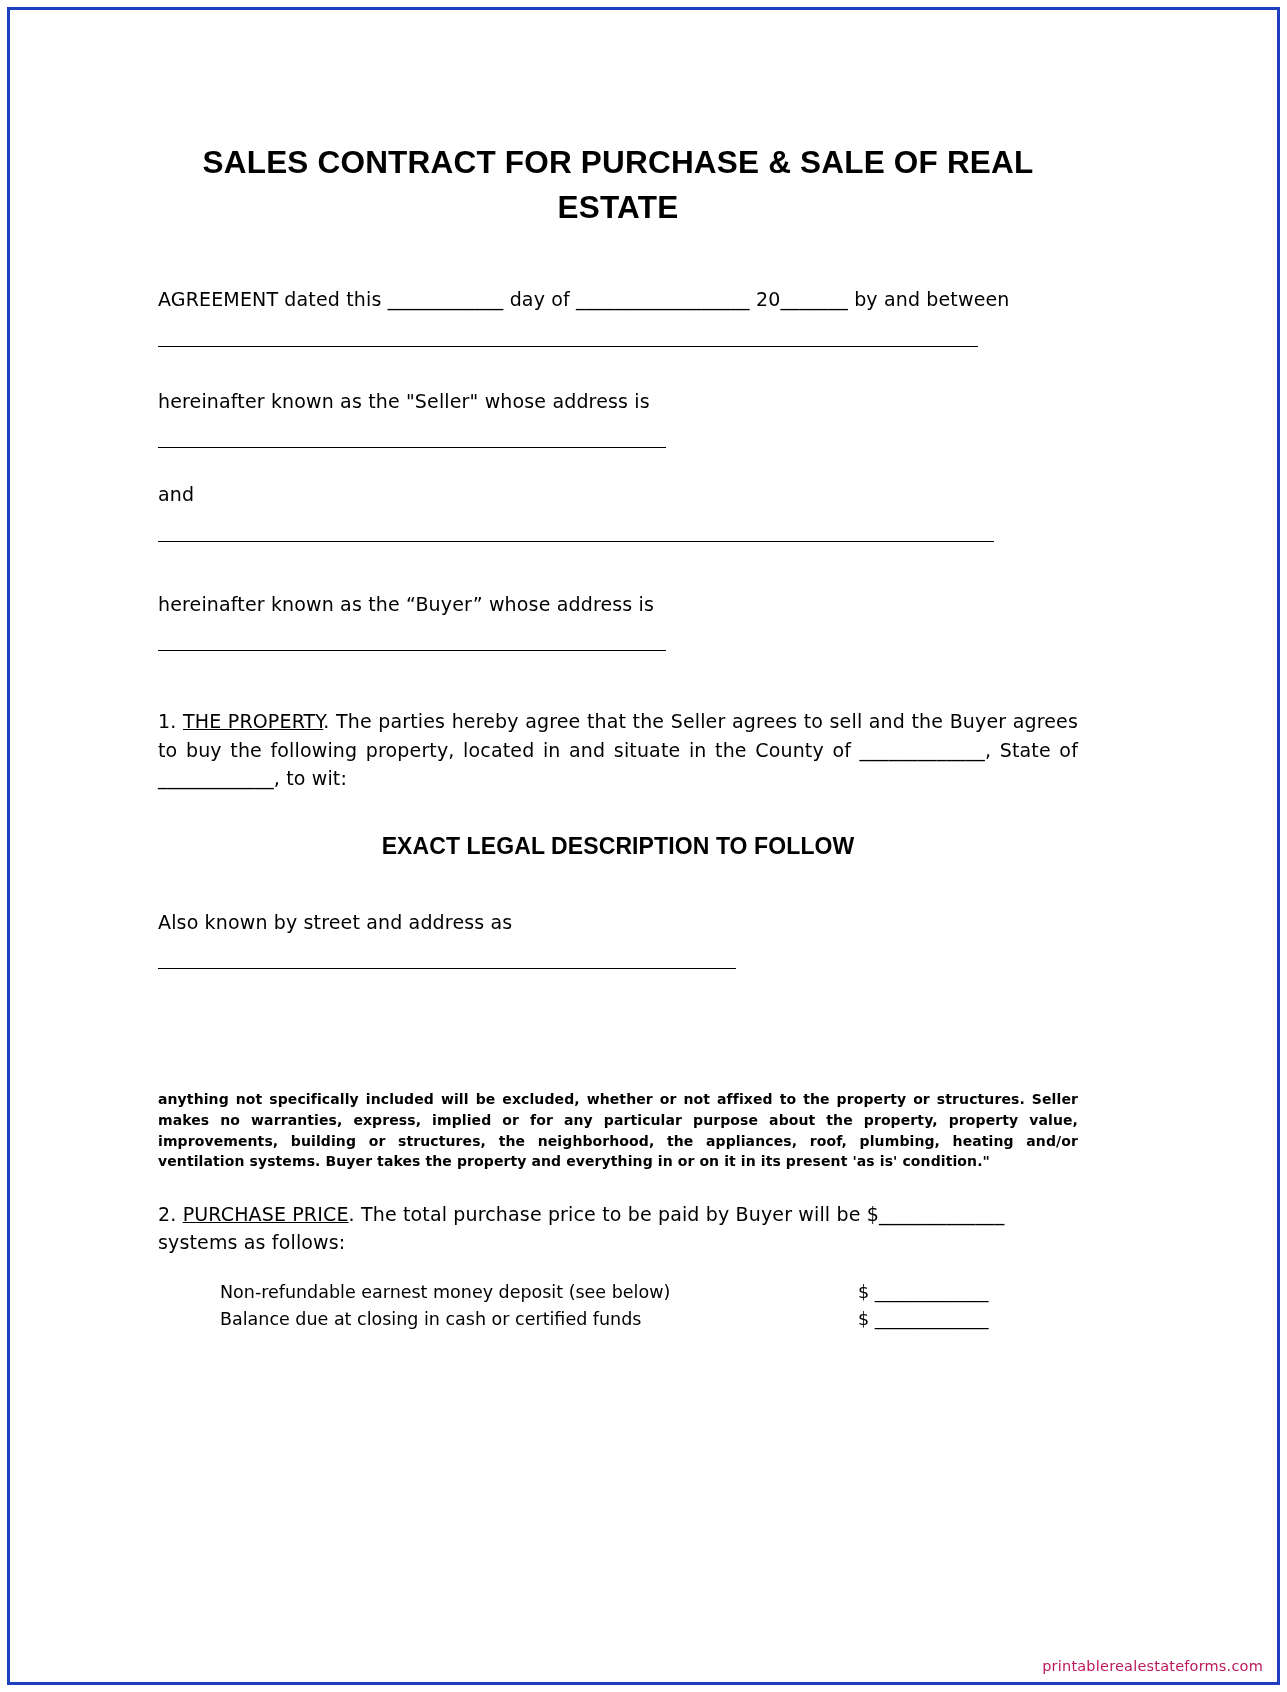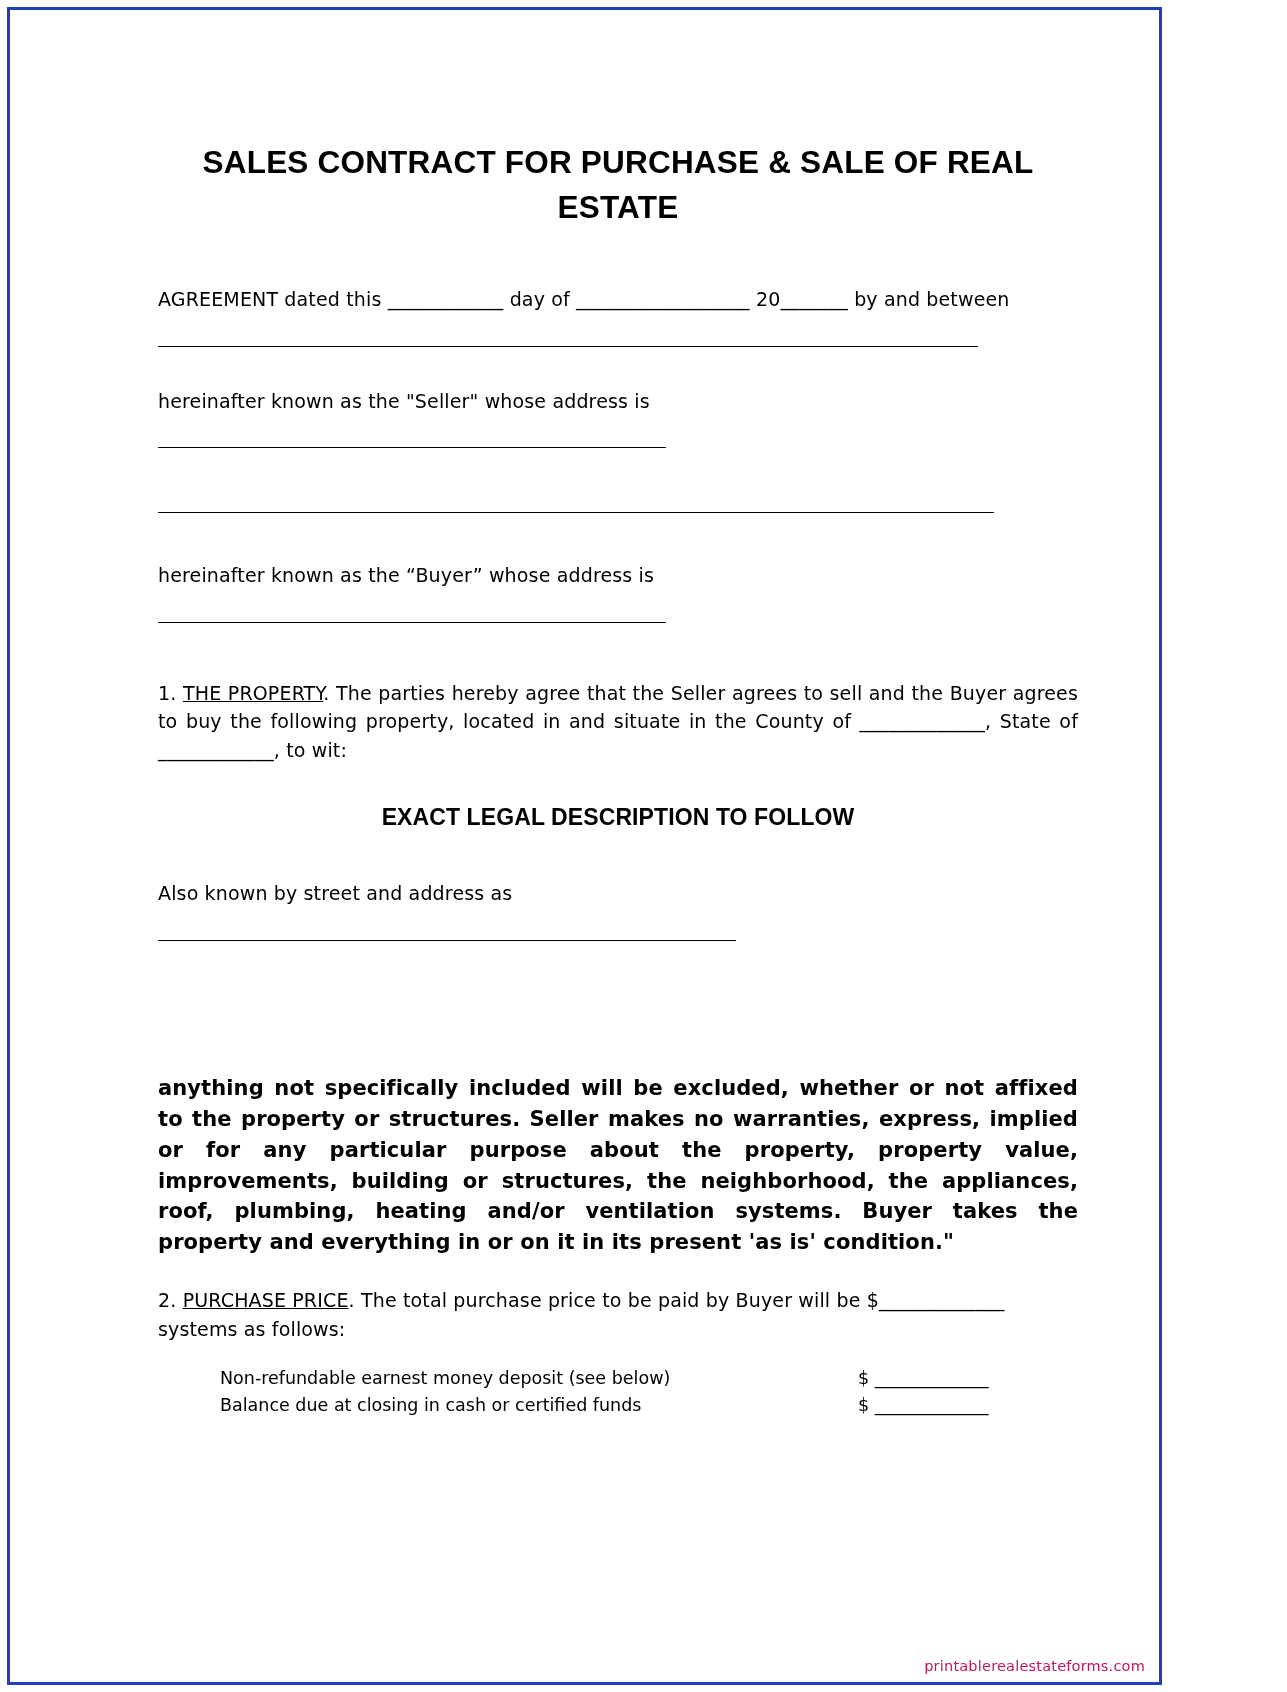--- a/index.html
+++ b/index.html
@@ -11,21 +11,21 @@
     width: 1287px;
     height: 1692px;
     font-family: "DejaVu Sans", sans-serif;
     position: relative;
     overflow: hidden;
   }
   .page-frame {
     position: absolute;
     left: 7px;
     top: 7px;
-    width: 1155px;
+    width: 1273px;
     height: 1678px;
     border: 3px solid #1f3fbe;
     box-sizing: border-box;
     background: #ffffff;
   }
   .sheet {
     position: absolute;
     left: 0;
     top: 0;
     right: 0;
@@ -72,27 +72,26 @@
   }
   .underline { text-decoration: underline; }
   .section-heading {
     font-family: "Liberation Sans", sans-serif;
     font-size: 23px;
     font-weight: bold;
     text-align: center;
     letter-spacing: 0.1px;
   }
   .bold-block {
-    font-size: 21px;
+    font-size: 14px;
     font-weight: bold;
     line-height: 1.47;
     text-align: justify;
     text-justify: inter-word;
     letter-spacing: 0.1px;
-    margin-top: 12px;
   }
   .payment-rows {
     margin-top: 22px;
     margin-left: 62px;
     font-size: 17.5px;
     line-height: 1.55;
   }
   .pay-row {
     display: flex;
     align-items: flex-start;
@@ -137,20 +136,21 @@
       <div class="spacer-32"></div>
       <div class="blank-line line-w1"></div>
 
       <div class="spacer-40"></div>
       <div class="para">hereinafter known as the "Seller" whose address is</div>
 
       <div class="spacer-32"></div>
       <div class="blank-line line-w2"></div>
 
       <div class="spacer-32"></div>
+      <div class="para">and</div>
 
       <div class="spacer-32"></div>
       <div class="blank-line line-w3"></div>
 
       <div class="spacer-48"></div>
       <div class="para">hereinafter known as the “Buyer” whose address is</div>
 
       <div class="spacer-32"></div>
       <div class="blank-line line-w4"></div>
 

